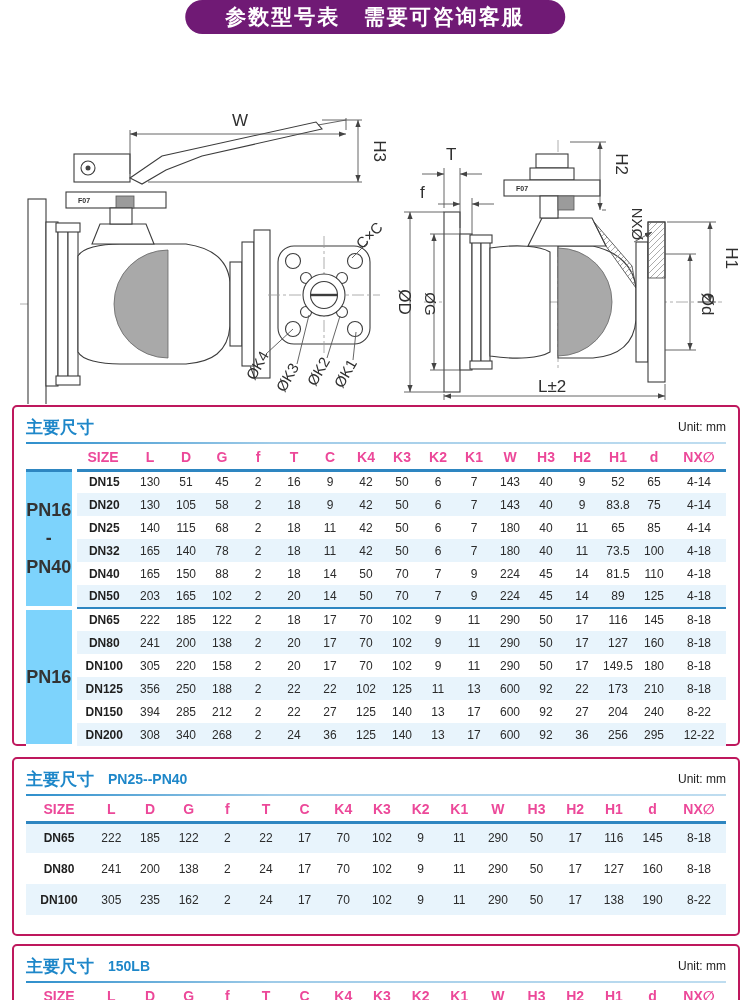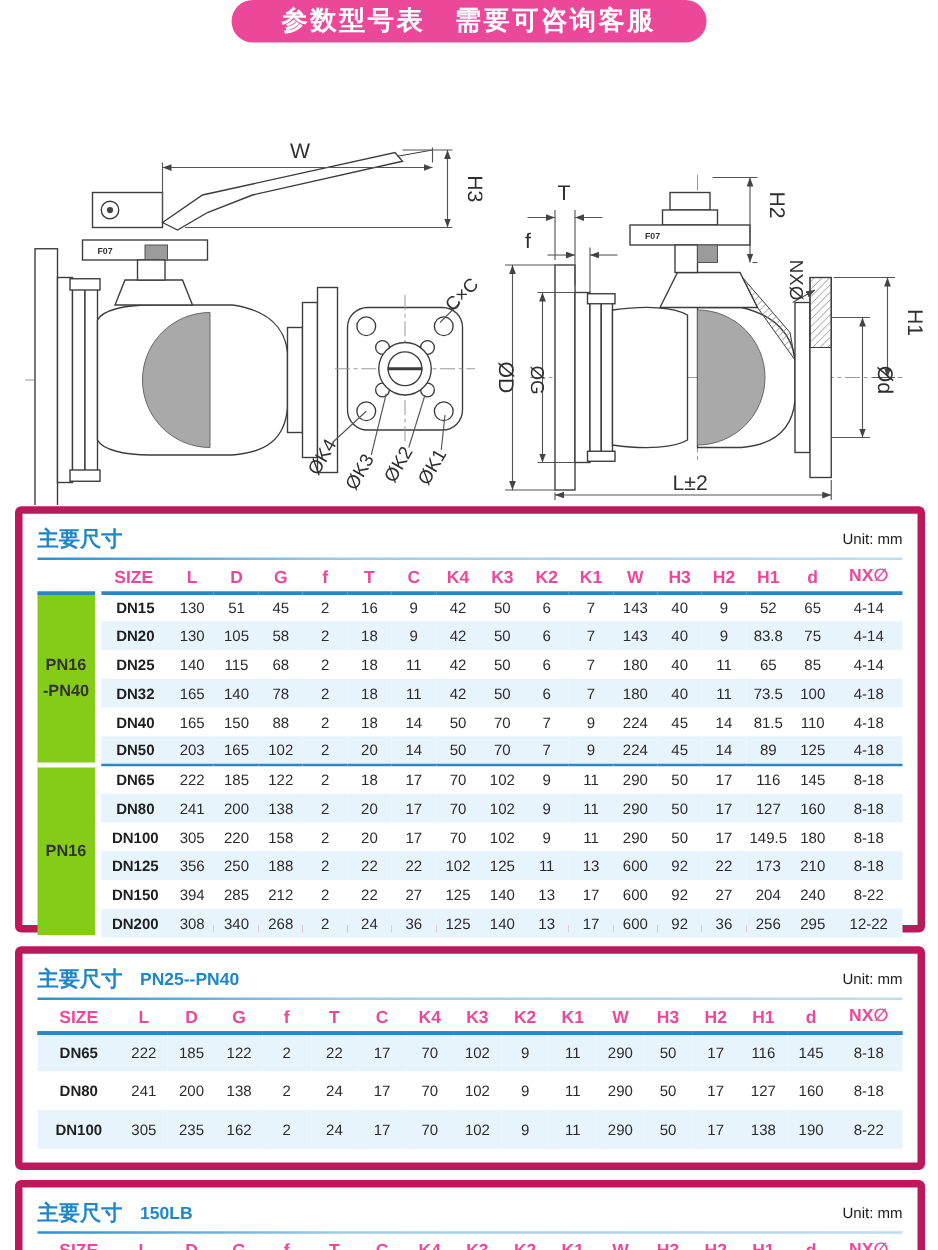--- a/index.html
+++ b/index.html
@@ -5,63 +5,63 @@
   * { margin:0; padding:0; box-sizing:border-box; }
   html,body { background:#fff; }
   body {
     width:750px; height:1000px; overflow:hidden; position:relative;
     font-family:"Liberation Sans","DejaVu Sans",sans-serif; color:#2b2b2b;
   }
   
   .banner {
     position:absolute; top:0; left:50%; transform:translateX(-50%);
     height:34px; line-height:34px; padding:0 40px; border-radius:17px;
-    background:#ec4899; color:#fff; font-size:21px; font-weight:700;
+    background:#701a75; color:#fff; font-size:21px; font-weight:700;
     letter-spacing:2px; white-space:pre;
   }
   
   .drawings { position:absolute; top:96px; left:0; width:750px; height:310px; }
   svg { position:absolute; top:0; }
   #svg-left  { left:16px; }
   #svg-right { left:388px; }
   svg text { font-family:"Liberation Sans","DejaVu Sans",sans-serif; fill:#2f2f2f; }
   .ol   { fill:#fff; stroke:#3c3c3c; stroke-width:1.1; }
   .thin { fill:none; stroke:#3c3c3c; stroke-width:.8; }
   .dim  { fill:none; stroke:#555; stroke-width:.9; }
   .cl   { fill:none; stroke:#999; stroke-width:.8; stroke-dasharray:12 3 3 3; }
   .gray { fill:#a9a9a9; stroke:#666; stroke-width:.8; }
   .dgray{ fill:#9b9b9b; stroke:#555; stroke-width:.8; }
   .dimtext  { font-size:17px; }
   .dimtext2 { font-size:15px; }
   .tinytext { font-size:7px; font-weight:700; }
   
   .box {
     position:absolute; left:12px; width:728px;
-    border:6px solid #be185d; border-radius:5px;
+    border:2px solid #be185d; border-radius:5px;
     background:#fff; padding:5px 12px 8px 12px;
   }
   #box1 { top:405px; height:341px; }
   #box2 { top:757px; height:179px; }
   #box3 { top:944px; height:100px; }
   .titlebar { display:flex; align-items:center; height:30px; }
   .t-title { color:#1e87c9; font-size:17px; font-weight:700; }
   .t-sub   { color:#1e87c9; font-size:14px; font-weight:700; margin-left:14px; }
   .t-unit  { margin-left:auto; color:#1c1c1c; font-size:12px; }
   .t-underline { height:2px; background:linear-gradient(90deg,#2e8fcc,#9fcbe8 35%,#bfddf0); margin-bottom:1px; }
   table { width:100%; border-collapse:collapse; table-layout:fixed; }
   col.c-group { width:48px; } col.c-size { width:58px; } col.c-last { width:54px; }
   .no-group col.c-size { width:66px; }
   th { color:#ec4899; font-size:14px; font-weight:700; text-align:center;
        height:25px; border-bottom:3px solid #2e86c1; }
   td { text-align:center; font-size:12px; color:#2b2b2b; }
   #box1 td { height:23px; }
   #box2 td { height:31px; }
   td.size { font-weight:700; color:#1f1f1f; }
   td.group-cell {
-    background:#84cc16; font-weight:700; font-size:13px; color:#333;
+    background:#7dd3fc; font-weight:700; font-size:18px; color:#333;
     white-space:pre-line; line-height:1.6;
     border-right:5px solid #fff; border-bottom:4px solid #fff;
   }
   .stripe-even tbody tr:nth-child(even) td.d { background:#e8f4fc; }
   .stripe-odd  tbody tr:nth-child(odd)  td.d { background:#e8f4fc; }
   tbody.sep tr:first-child td.d { border-top:2.5px solid #2e86c1; }
 </style>
 </head>
 <body>
 

